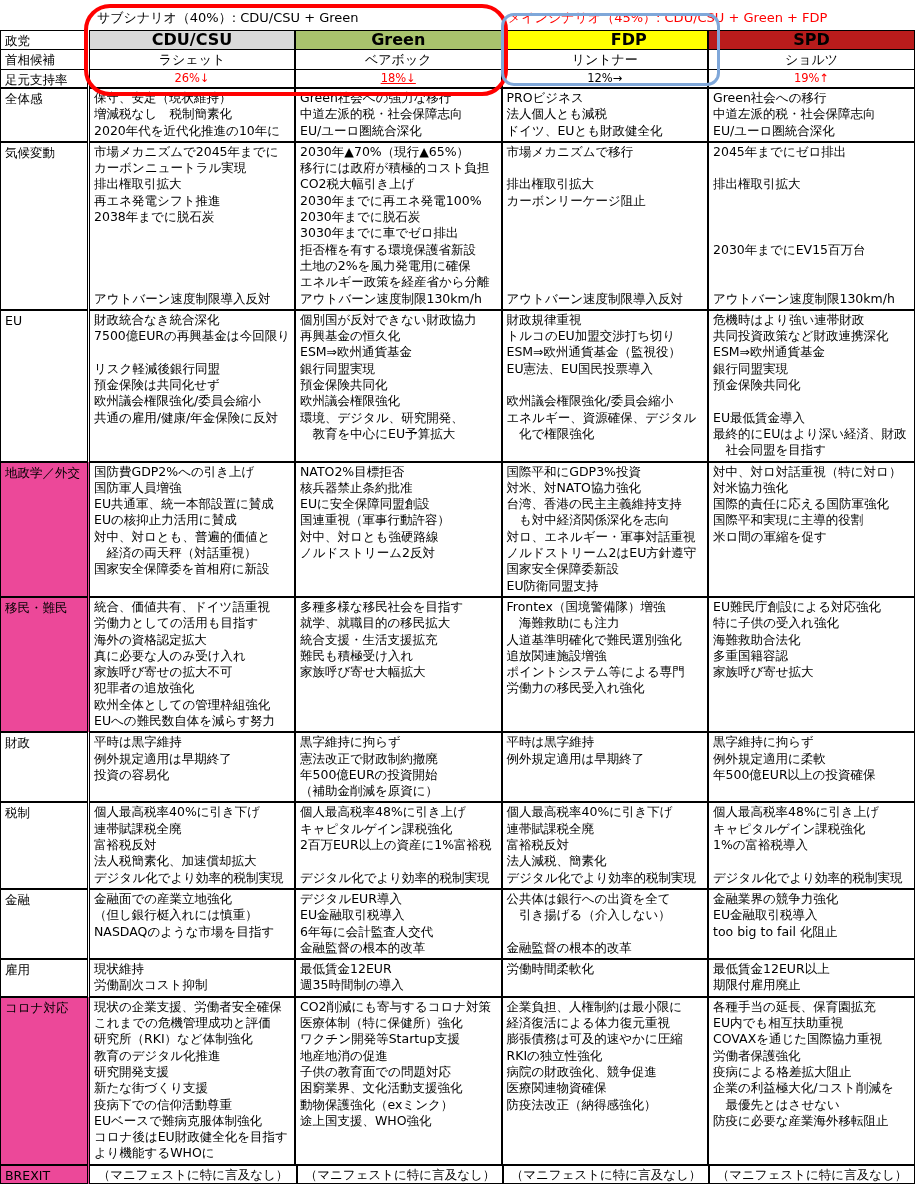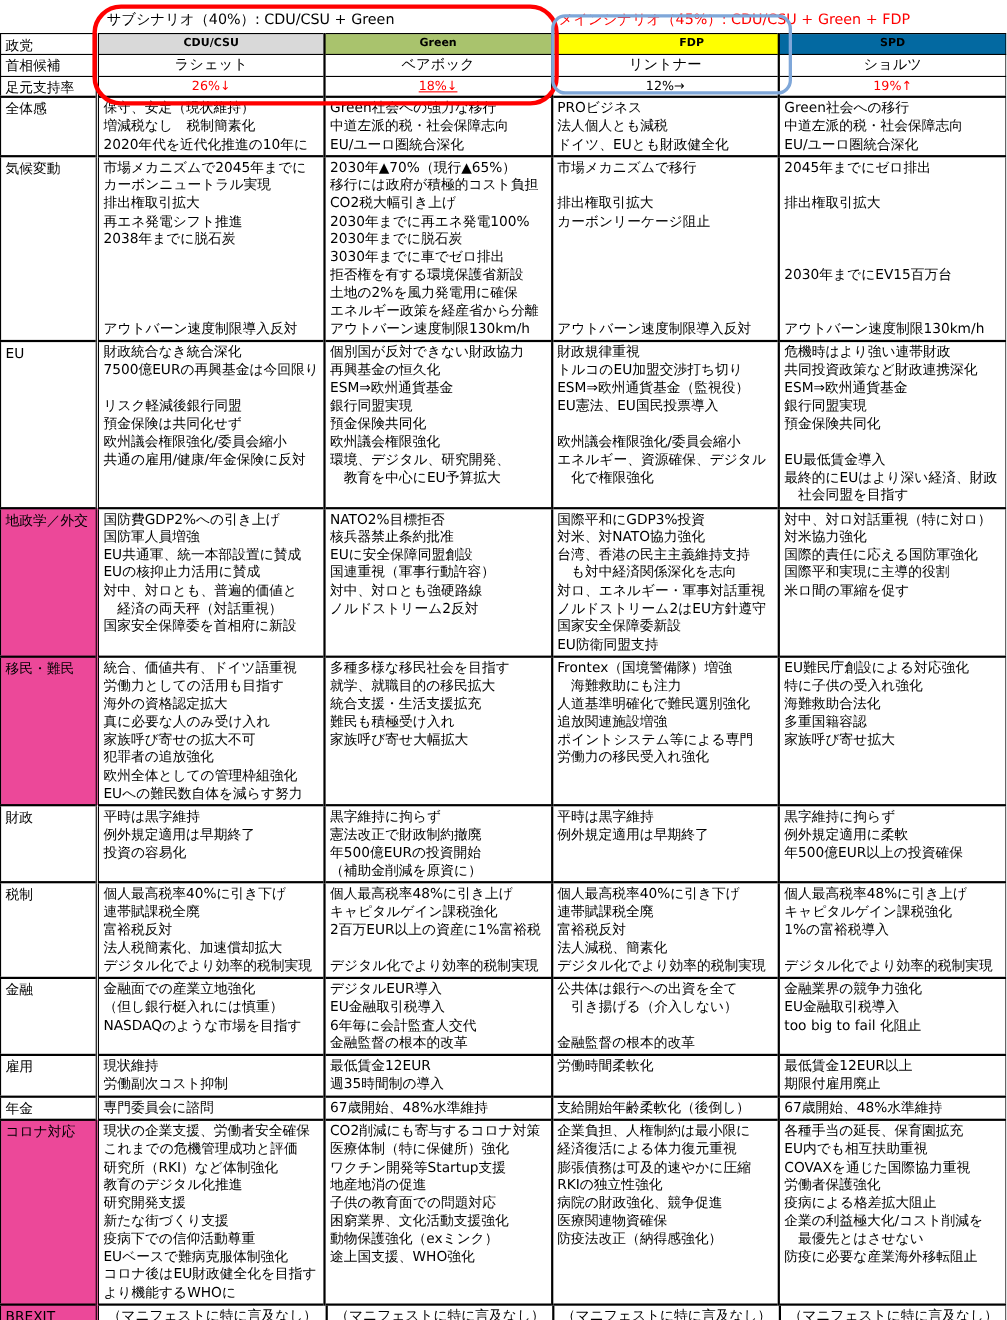--- a/index.html
+++ b/index.html
@@ -15,21 +15,21 @@
   
   .oval{position:absolute;pointer-events:none;z-index:5;background:transparent;}
   #red-oval{left:84px;top:4px;width:416px;height:84px;border:4px solid #FF0000;border-radius:26px;}
   #blue-oval{left:501px;top:13px;width:213px;height:67px;border:3px solid #7FA7D9;border-radius:13px;}
 
   table{border-collapse:collapse;width:915px;table-layout:fixed;}
   col.lab{width:88px;}
   th,td{border:1px solid #000;vertical-align:top;padding:0;font-weight:normal;}
   th.rowlab{border-right:3px double #000;text-align:left;font-size:12.5px;padding:2px 2px 0 4px;background:#fff;line-height:15px;}
   th.rowlab.blue{background:#ec4899;}
-  tr.hdr td{text-align:center;font-size:10px;}
+  tr.hdr td{text-align:center;font-size:16px;}
   tr.party td{font-weight:bold;height:18px;line-height:18px;}
   tr.cand td{height:19px;line-height:19px;font-size:13px;}
   tr.supp td{height:17px;line-height:16px;font-size:11.5px;}
   tr.body th,tr.body td{border-top:2px solid #000;}
   td.cell{font-size:12.5px;}
   .lines{white-space:pre-line;line-height:16.3px;padding:1px 2px 2px 4px;min-height:15px;}
   td.c2{border-left:2px solid #000;}
   td.c3{border-left:2px solid #000;}
   td.c4{border-left:2px solid #000;}
 
@@ -59,21 +59,21 @@
         <col>
         <col>
         <col>
     </colgroup>
     <tbody id="tbody">
         <tr class="hdr party">
           <th class="rowlab">政党</th>
           <td class="c1" style="background: rgb(217, 217, 217);">CDU/CSU</td>
           <td class="c2" style="background: rgb(169, 195, 109);">Green</td>
           <td class="c3" style="background: rgb(255, 255, 0); padding-left: 48px;">FDP</td>
-          <td class="c4" style="background: #0369a1;">SPD</td>
+          <td class="c4" style="background: #b91c1c;">SPD</td>
         </tr>
         <tr class="hdr cand">
           <th class="rowlab">首相候補</th>
           <td class="c1">ラシェット</td>
           <td class="c2">ベアボック</td>
           <td class="c3">リントナー</td>
           <td class="c4">ショルツ</td>
         </tr>
         <tr class="hdr supp">
           <th class="rowlab">足元支持率</th>
@@ -362,35 +362,20 @@
           </td>
           <td class="cell c3">
             <div class="lines">労働時間柔軟化</div>
           </td>
           <td class="cell c4">
             <div class="lines">最低賃金12EUR以上
 期限付雇用廃止</div>
           </td>
         </tr>
         <tr class="body">
-          <th class="rowlab">年金</th>
-          <td class="cell c1">
-            <div class="lines">専門委員会に諮問</div>
-          </td>
-          <td class="cell c2">
-            <div class="lines">67歳開始、48%水準維持</div>
-          </td>
-          <td class="cell c3">
-            <div class="lines">支給開始年齢柔軟化（後倒し）</div>
-          </td>
-          <td class="cell c4">
-            <div class="lines">67歳開始、48%水準維持</div>
-          </td>
-        </tr>
-        <tr class="body">
           <th class="rowlab blue">コロナ対応</th>
           <td class="cell c1">
             <div class="lines">現状の企業支援、労働者安全確保
 これまでの危機管理成功と評価
 研究所（RKI）など体制強化
 教育のデジタル化推進
 研究開発支援
 新たな街づくり支援
 疫病下での信仰活動尊重
 EUベースで難病克服体制強化

